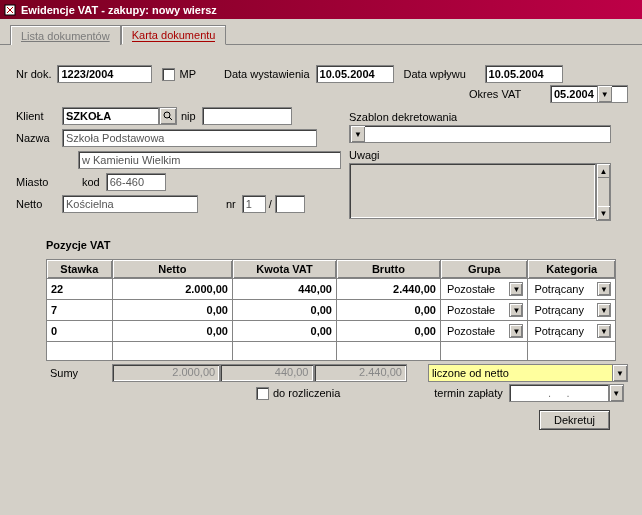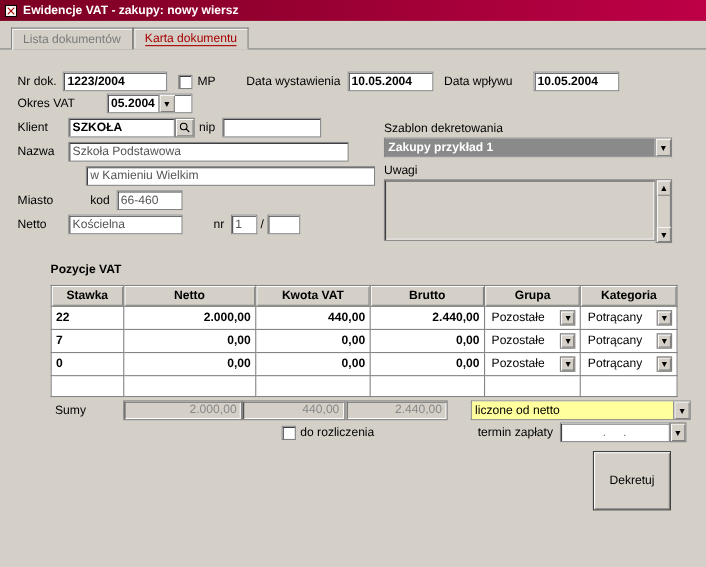--- a/index.html
+++ b/index.html
@@ -33,21 +33,21 @@
     border: 1px solid #848484;
     border-bottom: none;
     padding: 3px 10px;
     background: #d4d0c8;
     font-size: 11px;
     position: relative;
     top: 1px;
     height: 20px;
     display:flex;align-items:center;
   }
-  .tab.inactive { color: #7b7b7b; box-shadow: inset 1px 1px #fff; }
+  .tab.inactive { color: #7b7b7b; text-decoration: underline; box-shadow: inset 1px 1px #fff; }
   .tab.active { color: #a80000; text-decoration: none; font-weight: normal; border-bottom: 1px solid #d4d0c8; background:#d4d0c8; box-shadow: inset 1px 1px #fff; z-index:2;}
   .tab.active span { border-bottom: 1px solid #a80000; }
   .form-area { padding: 12px 14px 6px 16px; }
   .row { display: flex; align-items: center; margin-bottom: 4px; }
   .lbl { font-size: 11px; margin-right: 6px; white-space: nowrap; }
   input.text, .inset {
     background: #fff;
     border: 1px solid #848484;
     box-shadow: inset 1px 1px #404040, inset -1px -1px #fff;
     height: 18px;
@@ -130,21 +130,21 @@
     height:18px;
     text-align:right;
     padding:1px 4px;
     font-size:11px;
     color:#888;
   }
   .button3d {
     background:#d4d0c8;
     border:1px solid #404040;
     box-shadow: inset 1px 1px #fff, inset -1px -1px #808080;
-    padding: 20px 14px;
+    padding: 3px 14px;
     font-size:11px;
     cursor:pointer;
   }
   .footer { display:flex; justify-content:flex-end; padding: 8px 18px 0 0; }
   .scroll-v {
     width:15px; background:#d4d0c8;
     border: 1px solid #848484;
     box-shadow: inset 1px 1px #fff, inset -1px -1px #808080;
     display:flex; flex-direction:column; justify-content:space-between;
   }
@@ -182,21 +182,21 @@
     <span style="width:10px"></span>
     <span class="checkbox"></span>
     <span class="lbl" style="margin-left:4px">MP</span>
     <span style="width:22px"></span>
     <span class="lbl">Data wystawienia</span>
     <input class="text bold" style="width: 78px;" value="10.05.2004">
     <span style="width:10px"></span>
     <span class="lbl" style="width:75px">Data wpływu</span>
     <input class="text bold" style="width: 78px;" value="10.05.2004">
   </div>
-  <div class="row" style="justify-content:flex-start;">
+  <div class="row" style="justify-content:flex-end;">
     <span class="lbl" style="width:75px">Okres VAT</span>
     <div class="combo" style="width:78px">
       <span class="val" style="font-weight:bold">05.2004</span>
       <span class="btn">▼</span>
     </div>
   </div>
 
   <div class="row" style="align-items:flex-start;">
     <div style="width:325px">
       <div class="row">
@@ -219,32 +219,31 @@
         <span class="lbl" style="width:40px"></span>
         <input class="text readonly" style="width: 291px; color: rgb(85, 85, 85); margin-left: 20px;" value="w Kamieniu Wielkim">
       </div>
       <div class="row">
         <span class="lbl" style="width:40px">Miasto</span>
         <span class="lbl" style="margin-left:20px">kod</span>
         <input class="text readonly" style="width: 60px; color: rgb(85, 85, 85);" value="66-460">
       </div>
       <div class="row">
         <span class="lbl" style="width:40px">Netto</span>
-        <input class="text readonly" style="width: 104px; color: rgb(85, 85, 85);" value="Kościelna">
+        <input class="text readonly" style="width: 136px; color: rgb(85, 85, 85);" value="Kościelna">
         <span class="lbl" style="margin-left:28px">nr</span>
         <input class="text readonly" style="width: 24px; color: rgb(85, 85, 85);" value="1">
         <span class="lbl" style="margin:0 3px">/</span>
         <input class="text readonly" style="width: 30px;" value="">
       </div>
     </div>
 
     <div style="flex:1;margin-left:8px">
       <div class="section-title">Szablon dekretowania</div>
       <div class="combo dark" style="width:262px">
-        <span class="val" style="flex:1;font-weight:bold">Zakupy przykład 1</span>
         <span class="btn">▼</span>
       </div>
       <div class="section-title" style="margin-top:6px">Uwagi</div>
       <div style="display:flex">
         <textarea class="inset readonly" style="width: 247px; height: 56px; background: rgb(212, 208, 200);"></textarea>
         <div class="scroll-v" style="height:58px">
           <div>▲</div>
           <div>▼</div>
         </div>
       </div>

